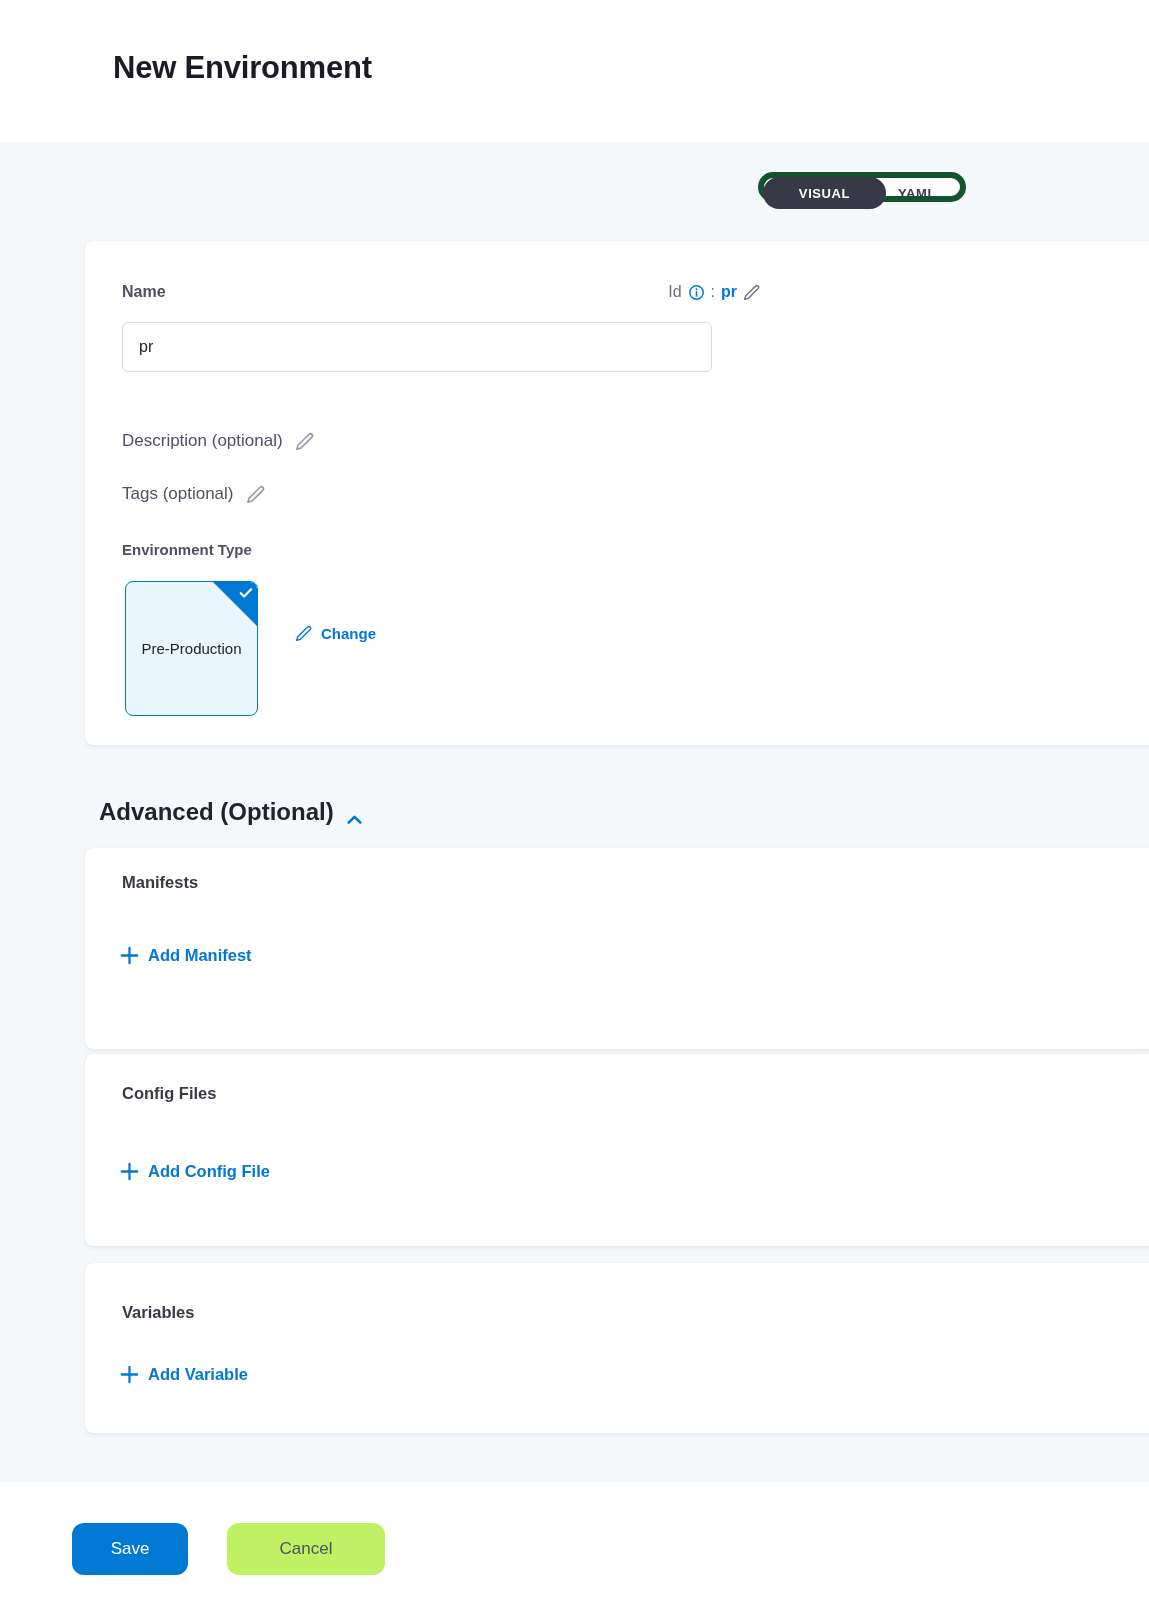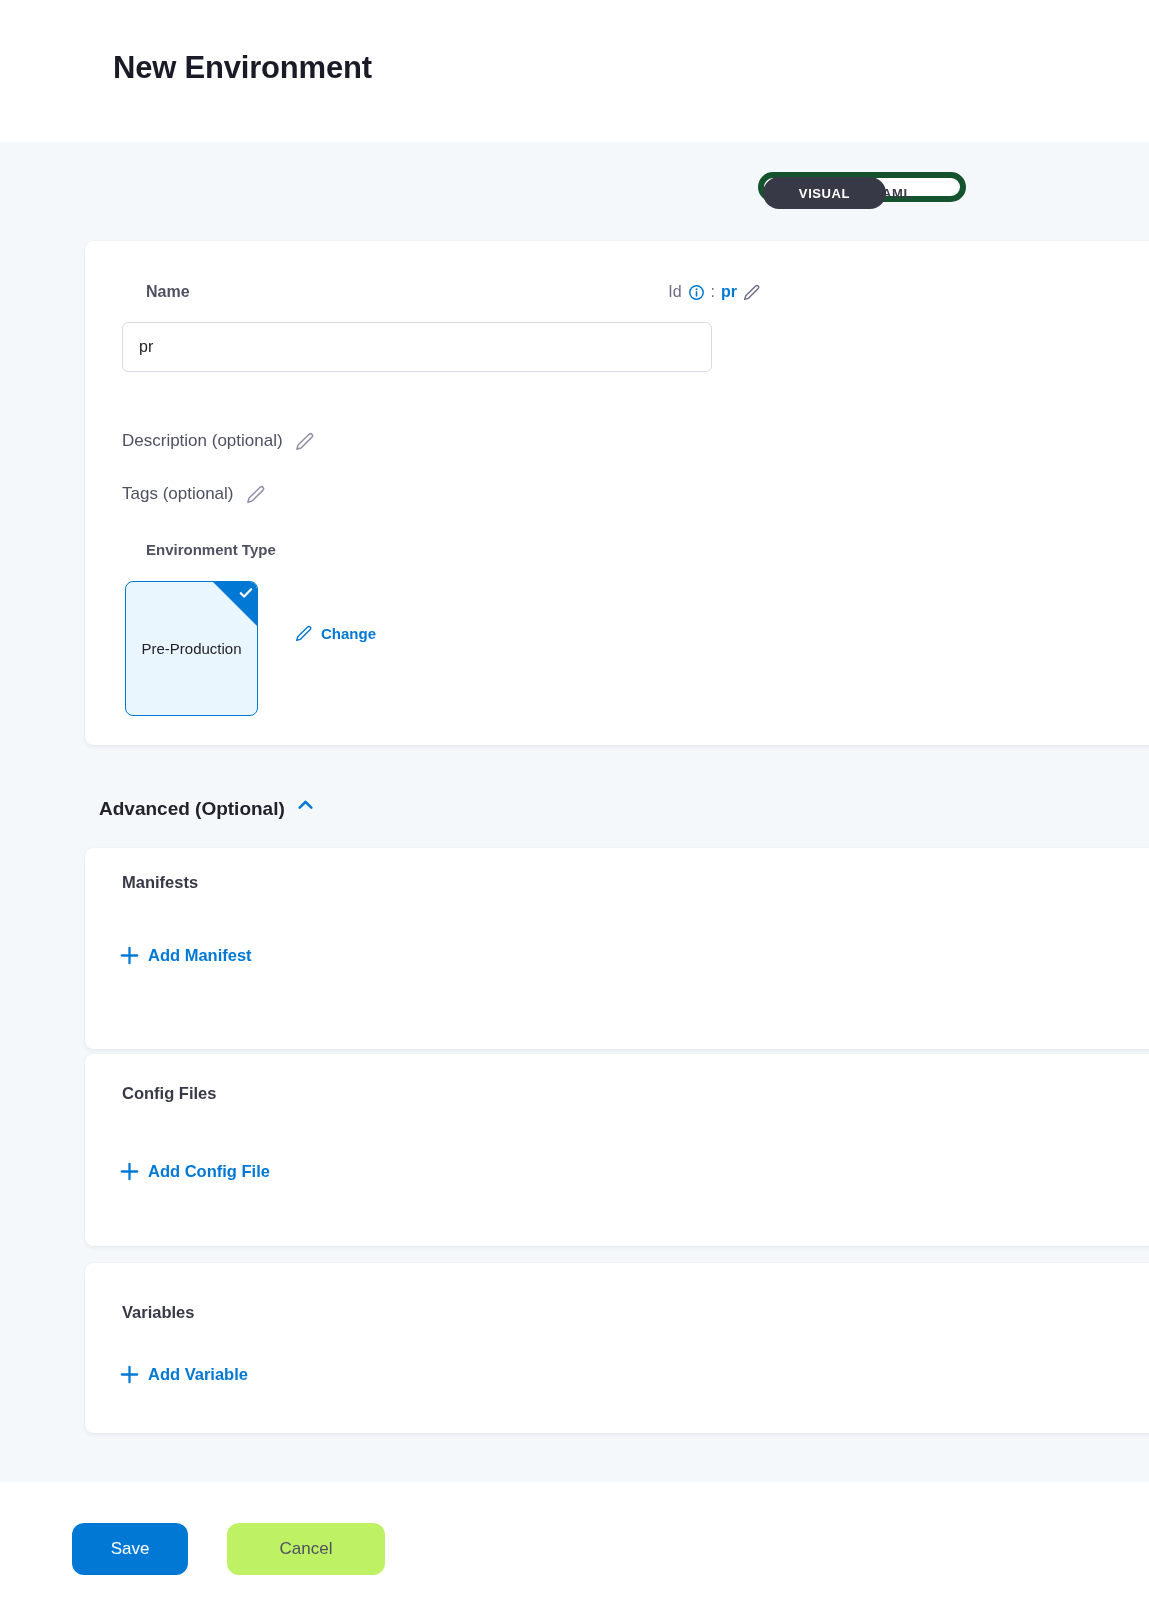--- a/index.html
+++ b/index.html
@@ -48,21 +48,21 @@
     border-radius: 16px;
     display: flex; align-items: center; justify-content: center;
     color: #ffffff;
     font-size: 13px; font-weight: 700; letter-spacing: 0.6px;
     cursor: pointer;
   }
   .mode-toggle .seg-yaml {
     position: absolute;
     right: 0; top: 0;
     width: 86px; height: 30px;
-    display: flex; align-items: center; 
+    display: flex; align-items: center; justify-content: center;
     color: #383946;
     font-size: 13px; font-weight: 700; letter-spacing: 0.6px;
     cursor: pointer;
   }
 
   
   .card {
     position: absolute;
     left: 85px;
     width: 1110px;
@@ -71,21 +71,21 @@
     box-shadow: 0 2px 4px rgba(40,41,61,0.06), 0 0 1px rgba(40,41,61,0.12);
   }
   .card-main   { top: 241px;  height: 504px; }
   .card-manifests { top: 848px;  height: 201px; }
   .card-config    { top: 1054px; height: 192px; }
   .card-variables { top: 1263px; height: 170px; }
 
   
   .field-label {
     position: absolute;
-    font-size: 16px; font-weight: 700; color: #4f5162; margin-left: 24px;
+    font-size: 16px; font-weight: 700; color: #4f5162;
   }
   .name-label { left: 37px; top: 42px; }
 
   .id-row {
     position: absolute;
     top: 42px; left: 520px; width: 155px;
     display: flex; align-items: center; justify-content: flex-end; gap: 6px;
     font-size: 16px; color: #6b6d85;
   }
   .id-row .id-value { color: #0278d5; font-weight: 700; }
@@ -148,22 +148,22 @@
     display: flex; align-items: center; gap: 9px;
     font-size: 15px; font-weight: 700; color: #0278d5;
     cursor: pointer;
   }
   .change-link svg { display: block; }
 
   
   .advanced-heading {
     position: absolute;
     left: 99px; top: 798px;
-    display: flex; align-items: flex-start; gap: 12px;
-    font-size: 19px; font-weight: 700; color: #22222a;
+    display: flex; align-items: flex-end; gap: 12px;
+    font-size: 24px; font-weight: 700; color: #22222a;
     cursor: pointer;
   }
   .advanced-heading svg { display: block; }
 
   
   .section-title {
     position: absolute;
     left: 37px;
     font-size: 16.5px; font-weight: 700; color: #383946;
   }

